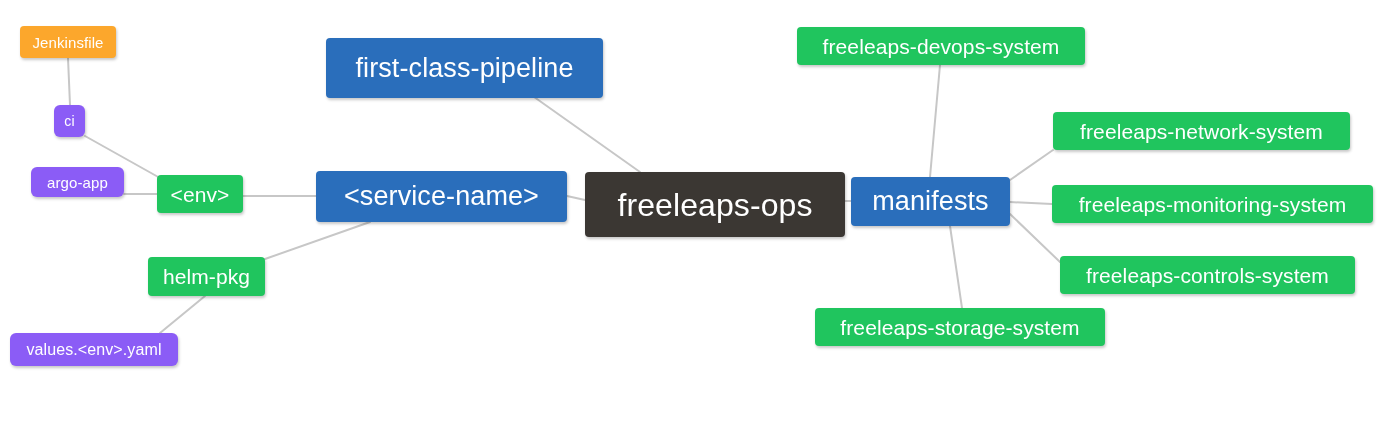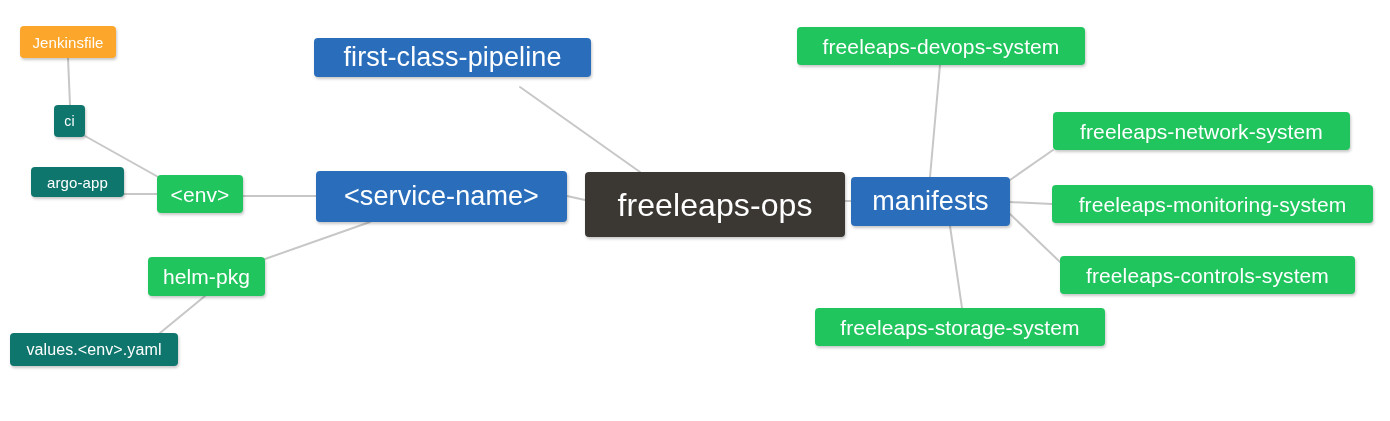--- a/index.html
+++ b/index.html
@@ -35,21 +35,21 @@
     border-radius: 4px;
     white-space: nowrap;
     box-shadow: 1px 2px 3px rgba(0,0,0,0.22);
     line-height: 1;
     letter-spacing: 0.1px;
   }
   .n-root   { background: #3b3733; }
   .n-blue   { background: #2a6ebb; }
   .n-green  { background: #20c55e; }
   .n-orange { background: #fca72c; }
-  .n-red    { background: #0f766e; }
+  .n-red    { background: #8b5cf6; border-radius: 6px; }
 </style>
 </head>
 <body>
 
 <div id="canvas">
   <svg id="edges" viewBox="0 0 1390 421">
       <line x1="68" y1="58" x2="70" y2="105" stroke="#c7c7c7" stroke-width="2" stroke-linecap="round"></line>
       <line x1="85" y1="136" x2="160" y2="178" stroke="#c7c7c7" stroke-width="2" stroke-linecap="round"></line>
       <line x1="124" y1="194" x2="157" y2="194" stroke="#c7c7c7" stroke-width="2" stroke-linecap="round"></line>
       <line x1="243" y1="196" x2="316" y2="196" stroke="#c7c7c7" stroke-width="2" stroke-linecap="round"></line>
@@ -64,21 +64,21 @@
       <line x1="1010" y1="214" x2="1060" y2="262" stroke="#c7c7c7" stroke-width="2" stroke-linecap="round"></line>
       <line x1="950" y1="226" x2="962" y2="308" stroke="#c7c7c7" stroke-width="2" stroke-linecap="round"></line>
     </svg>
   <div id="nodes">
       <div class="node n-orange" style="left: 20px; top: 26px; width: 96px; height: 32px; font-size: 15px;">Jenkinsfile</div>
       <div class="node n-red" style="left: 54px; top: 105px; width: 31px; height: 32px; font-size: 14px;">ci</div>
       <div class="node n-red" style="left: 31px; top: 167px; width: 93px; height: 30px; font-size: 15px;">argo-app</div>
       <div class="node n-green" style="left: 157px; top: 175px; width: 86px; height: 38px; font-size: 21px;">&lt;env&gt;</div>
       <div class="node n-green" style="left: 148px; top: 257px; width: 117px; height: 39px; font-size: 21px;">helm-pkg</div>
       <div class="node n-red" style="left: 10px; top: 333px; width: 168px; height: 33px; font-size: 16px;">values.&lt;env&gt;.yaml</div>
-      <div class="node n-blue" style="left: 314px; top: 38px; width: 277px; height: 39px; font-size: 27px;">first-class-pipeline</div>
+      <div class="node n-blue" style="left: 326px; top: 38px; width: 277px; height: 60px; font-size: 27px;">first-class-pipeline</div>
       <div class="node n-blue" style="left: 316px; top: 171px; width: 251px; height: 51px; font-size: 27px;">&lt;service-name&gt;</div>
       <div class="node n-root" style="left: 585px; top: 172px; width: 260px; height: 65px; font-size: 32px;">freeleaps-ops</div>
       <div class="node n-blue" style="left: 851px; top: 177px; width: 159px; height: 49px; font-size: 27px;">manifests</div>
       <div class="node n-green" style="left: 797px; top: 27px; width: 288px; height: 38px; font-size: 21px;">freeleaps-devops-system</div>
       <div class="node n-green" style="left: 1053px; top: 112px; width: 297px; height: 38px; font-size: 21px;">freeleaps-network-system</div>
       <div class="node n-green" style="left: 1052px; top: 185px; width: 321px; height: 38px; font-size: 21px; text-align: center;">freeleaps-monitoring-system</div>
       <div class="node n-green" style="left: 1060px; top: 256px; width: 295px; height: 38px; font-size: 21px;">freeleaps-controls-system</div>
       <div class="node n-green" style="left: 815px; top: 308px; width: 290px; height: 38px; font-size: 21px;">freeleaps-storage-system</div>
     </div>
 </div>

